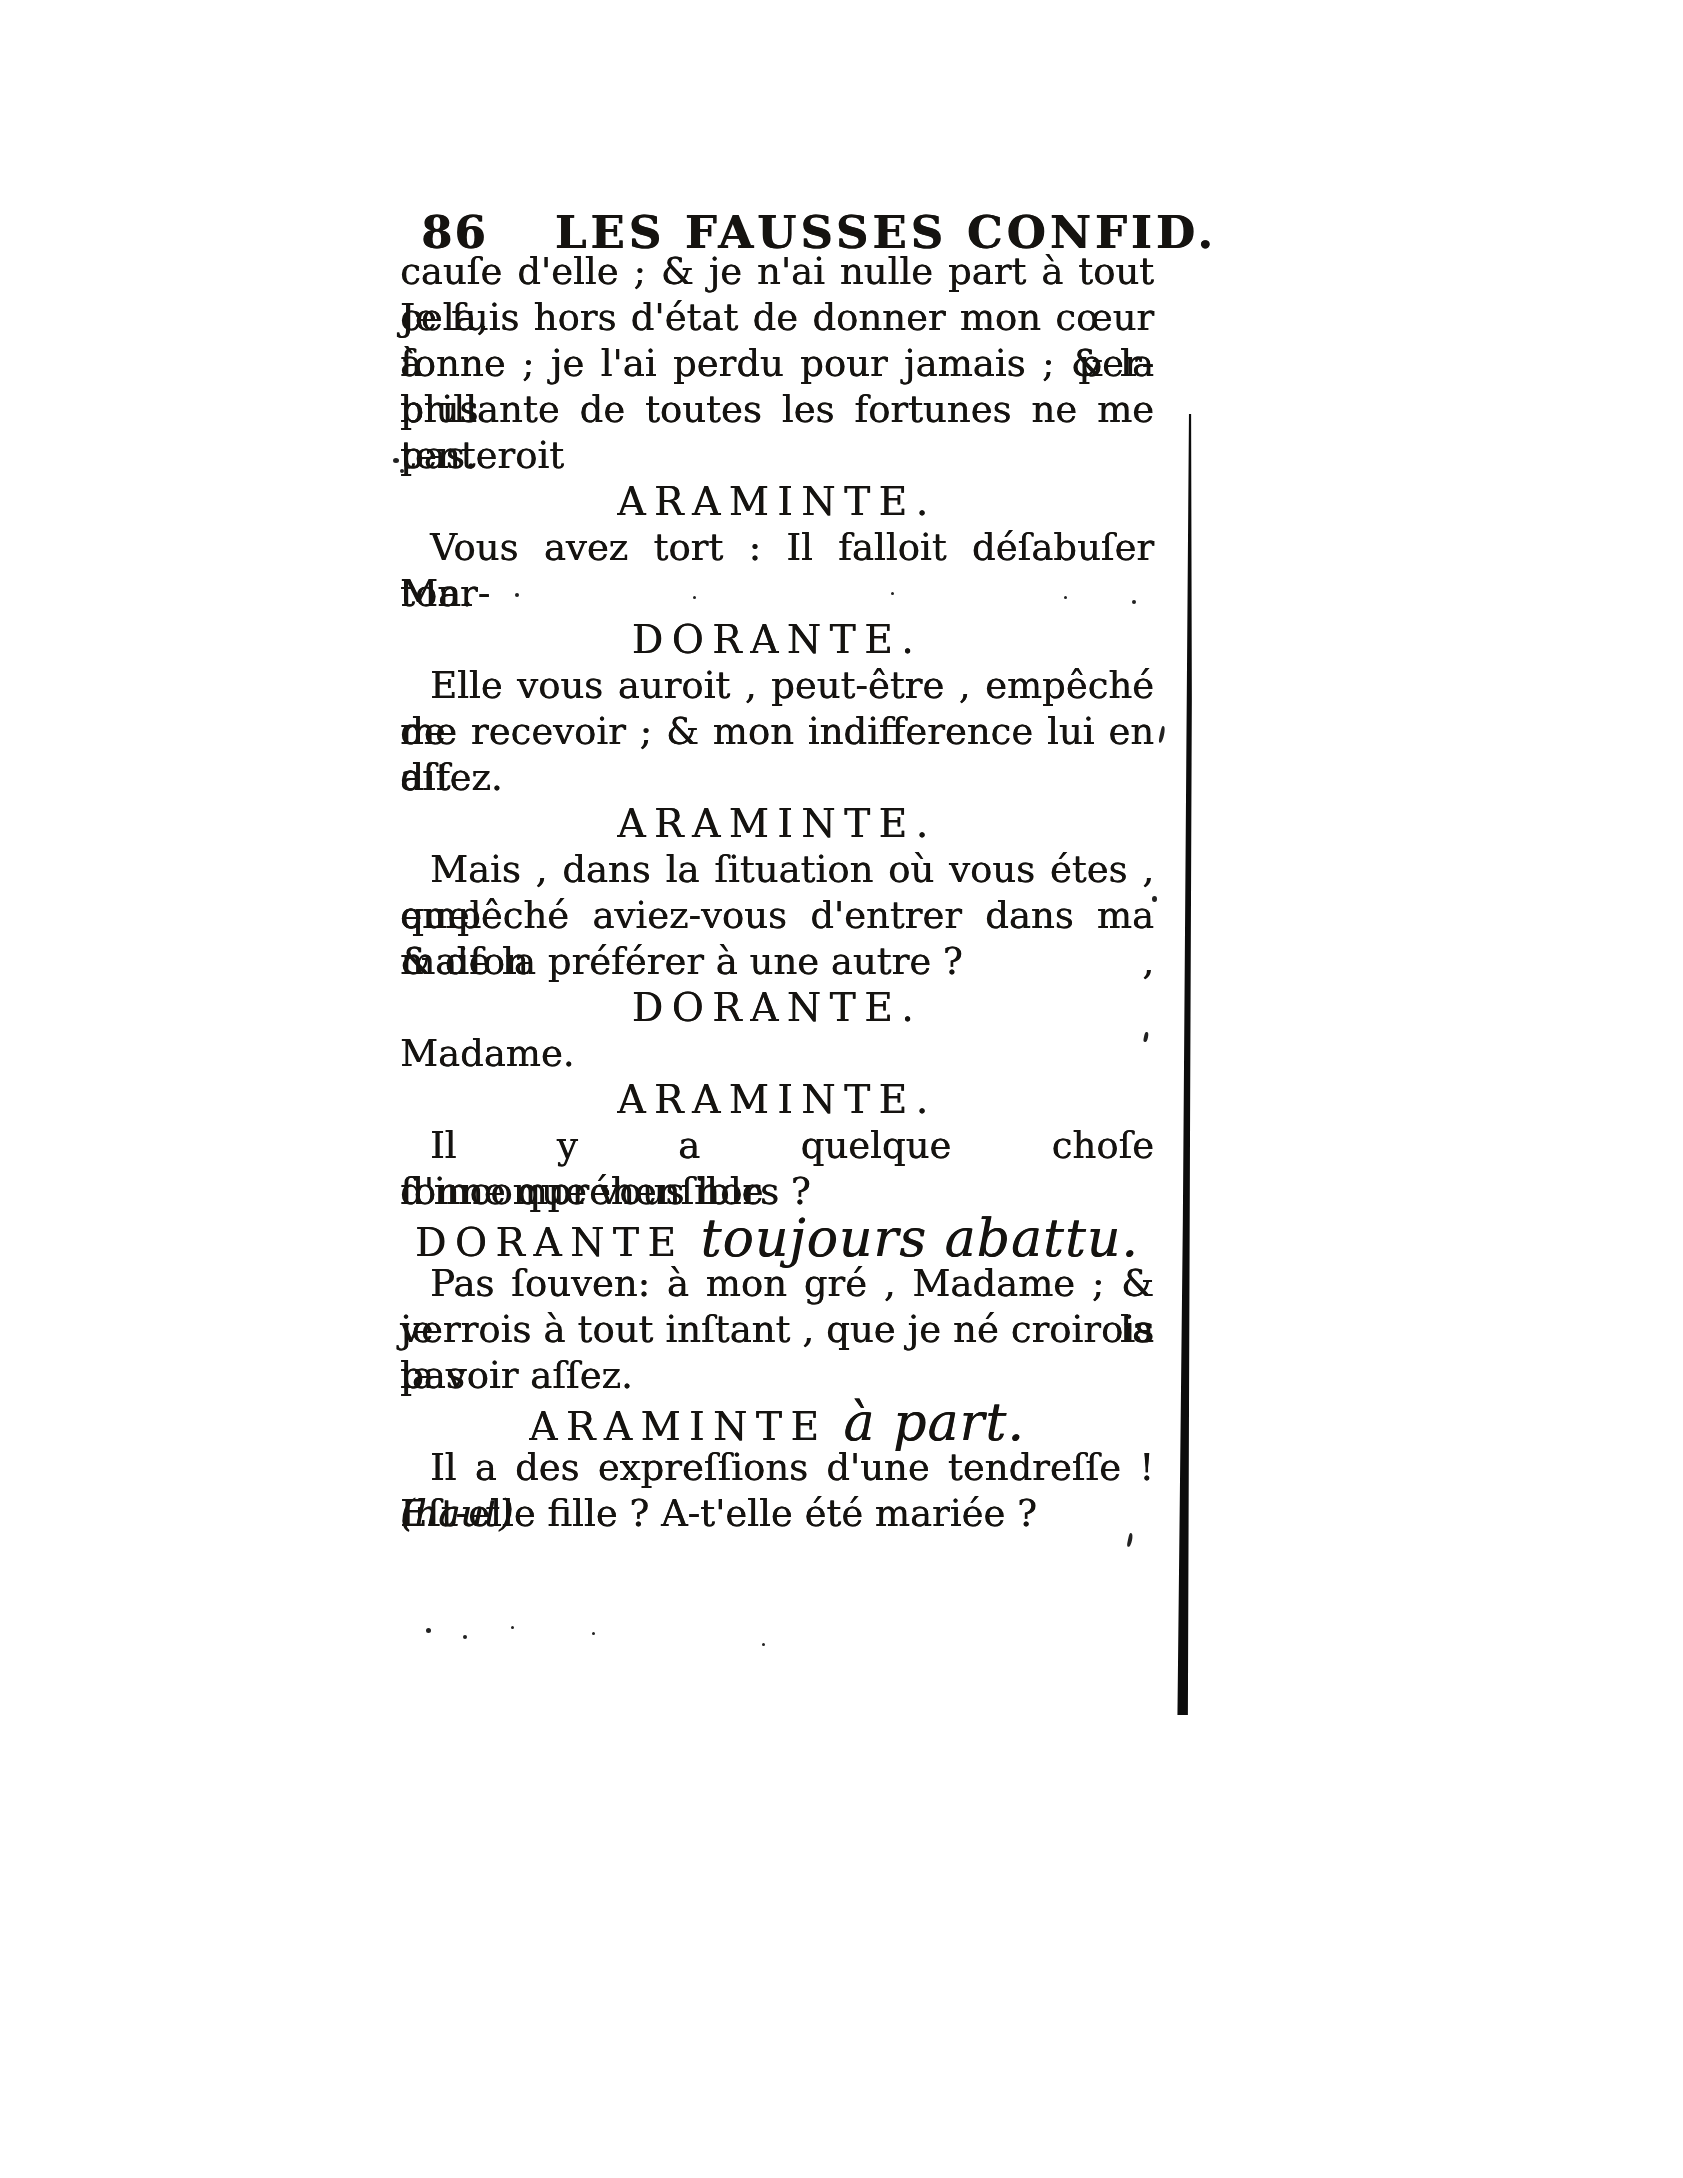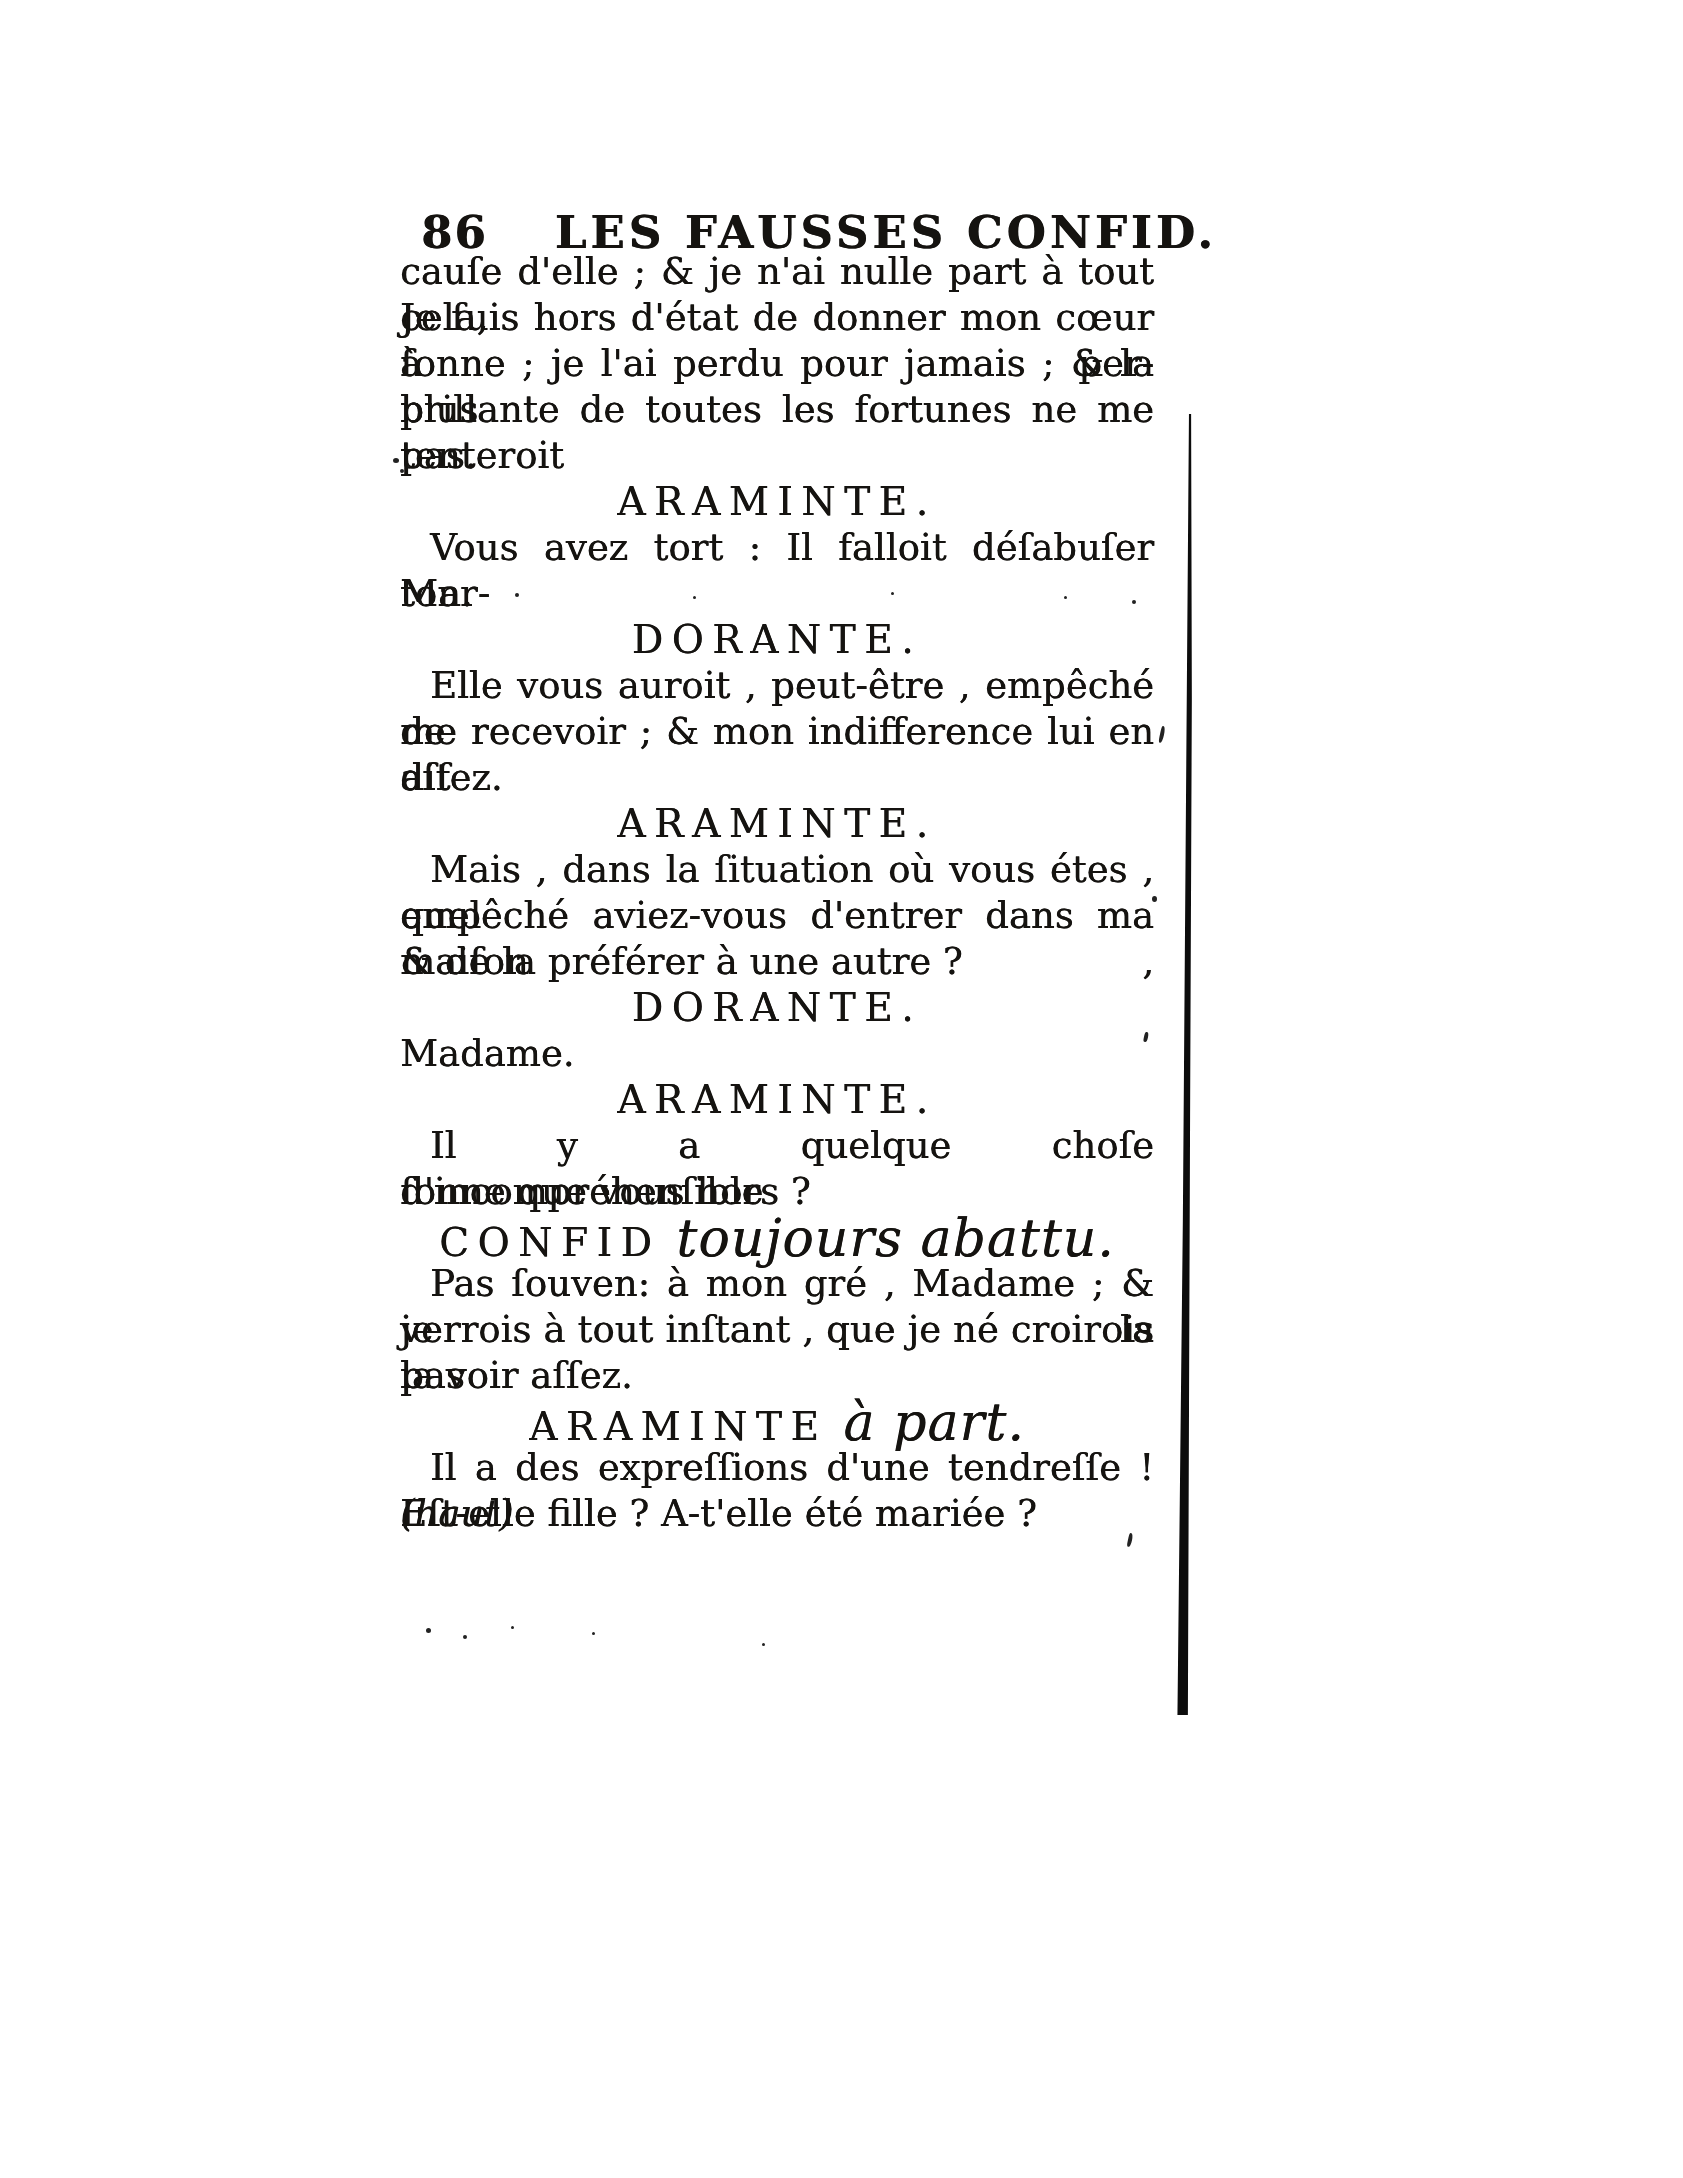--- a/index.html
+++ b/index.html
@@ -123,21 +123,21 @@
     </div>
     <div class="line">Madame.</div>
 
     <div class="line speaker">
       <span class="sp-name">ARAMINTE.</span>
     </div>
     <div class="line j indent">Il y a quelque choſe d'incompréhenſible</div>
     <div class="line">ſonne que vous hors ?</div>
 
     <div class="line speaker">
-      <span class="sp-name">CONFID</span><span class="sp-dir">toujours abattu.</span>
+      <span class="sp-name">DORANTE</span><span class="sp-dir">toujours abattu.</span>
     </div>
     <div class="line j indent">Pas ſouven: à mon gré , Madame ; &amp; je la</div>
     <div class="line j">verrois à tout inſtant , que je né croirois pas</div>
     <div class="line">la voir aſſez.</div>
 
     <div class="line speaker">
       <span class="sp-name">ARAMINTE</span><span class="sp-dir">à part.</span>
     </div>
     <div class="line j indent">
       <span>Il a des expreſſions d'une tendreſſe !</span>

